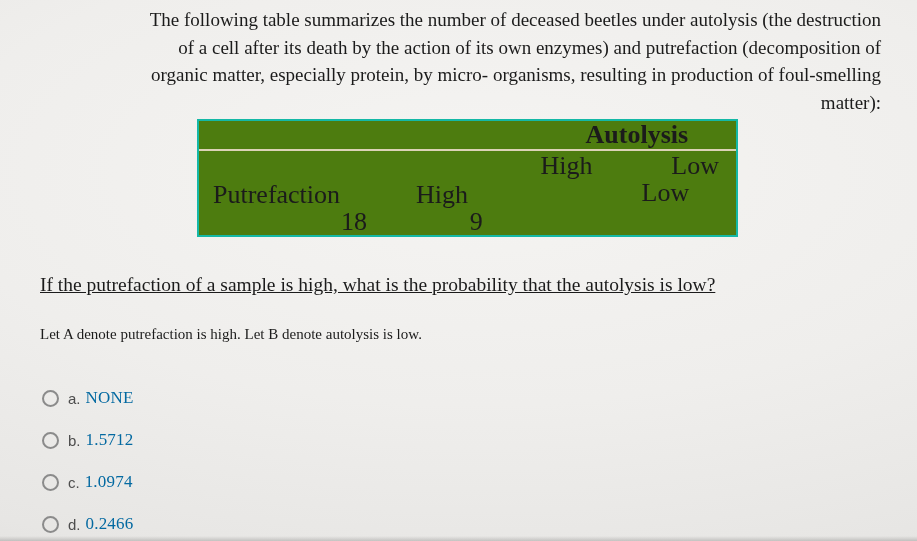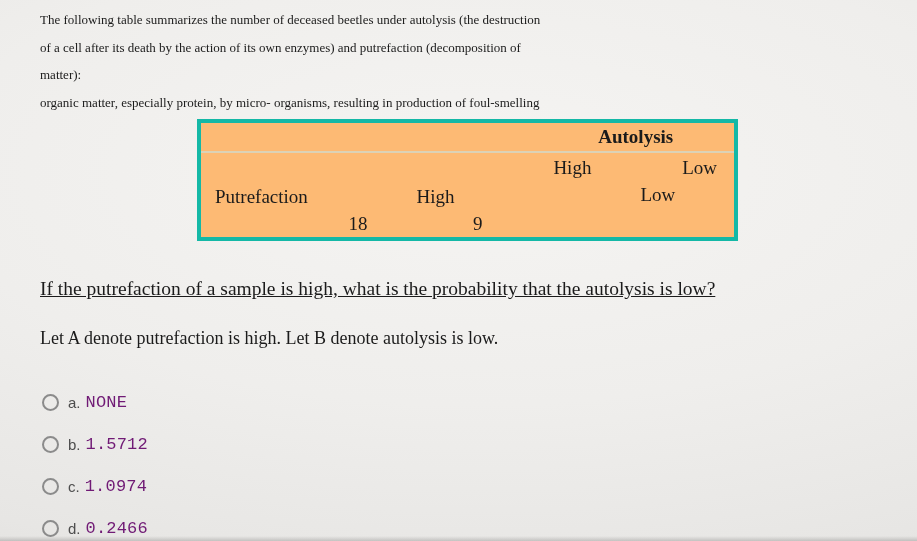--- a/index.html
+++ b/index.html
@@ -16,74 +16,74 @@
   }
   body::after {
     content: "";
     position: absolute; left: 0; right: 0; bottom: 0; height: 5px;
     background: linear-gradient(rgba(0,0,0,0), rgba(0,0,0,0.16));
     pointer-events: none;
   }
   .content { padding: 6px 36px 0 40px; }
 
   
-  .intro { font-size: 13px; line-height: 27.5px; }
+  .intro { font-size: 19px; line-height: 27.5px; text-align: right; }
   .intro span { display: block; white-space: nowrap; }
 
   
   .qtable {
     display: grid;
     grid-template-columns: 38% 18% 24% 20%;
     width: 541px;
     margin: 3px 0 0 157px;
-    border: 4px solid #14b8a6;
-    background: #fdba74;
-    font-size: 19px;
+    border: 2px solid #14b8a6;
+    background: #4d7c0f;
+    font-size: 26px;
   }
   .qtable .cell { line-height: 29px; }
   .qtable .hdr { line-height: 28px; border-bottom: 2px solid #dcd2b6; }
   .span2 { grid-column: span 2; }
   .group-header { font-weight: bold; text-align: center; padding-left: 38px; }
   .col-c { text-align: right; padding-right: 36px; }
   .col-d { text-align: right; padding-right: 17px; }
   .row-label { padding-left: 13px; }
   .row-group { padding-left: 14px; }
   .qtable .last { line-height: 26px; }
 
   
   .prompt { font-size: 19.5px; line-height: 28px; margin-top: 34px; text-decoration: underline; }
-  .note   { font-size: 18px; line-height: 28px; margin-top: 21px; }
+  .note   { font-size: 15px; line-height: 28px; margin-top: 21px; }
 
   
   .options { margin: 40px 0 0 2px; }
   .option { display: flex; align-items: center; height: 20px; margin-bottom: 22px; cursor: pointer; }
   .radio {
     width: 17px; height: 17px; flex: 0 0 17px;
     border: 2px solid #8b8b8b; border-radius: 50%;
     background: transparent; margin-right: 9px;
   }
   .letter {
     font-family: "Liberation Sans", sans-serif;
     font-size: 15px; color: #4d4d4d; margin-right: 5px;
   }
   .value {
-    font-family: Liberation Mono, monospace;
-    font-size: 17px; color: #701a75; letter-spacing: 0.2px;
+    font-family: Liberation Serif, serif;
+    font-size: 17px; color: #0369a1; letter-spacing: 0.2px;
   }
 </style>
 </head>
 <body>
 
 <div class="content">
 
   <div class="intro">
     <span>The following table summarizes the number of deceased beetles under autolysis (the destruction</span>
     <span>of a cell after its death by the action of its own enzymes) and putrefaction (decomposition of</span>
+    <span>organic matter, especially protein, by micro- organisms, resulting in production of foul-smelling</span>
     <span>matter):</span>
-    <span>organic matter, especially protein, by micro- organisms, resulting in production of foul-smelling</span>
   </div>
 
   <div class="qtable">
     <div class="cell hdr span2"></div>
     <div class="cell hdr span2 group-header">Autolysis</div>
 
     <div class="cell"></div>
     <div class="cell"></div>
     <div class="cell col-c">High</div>
     <div class="cell col-d">Low</div>

